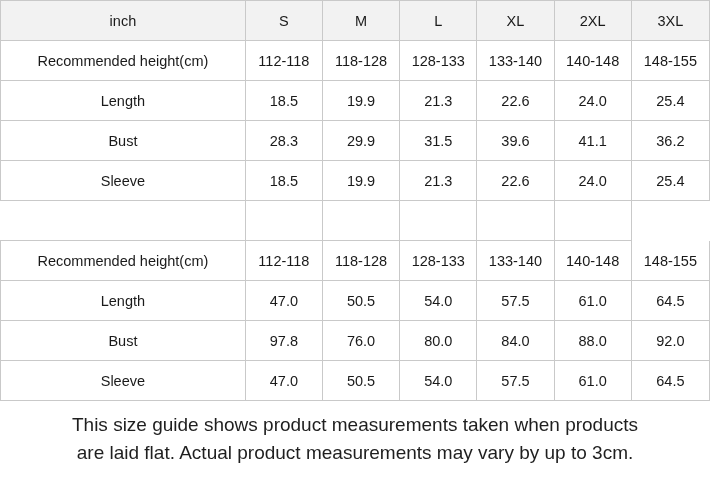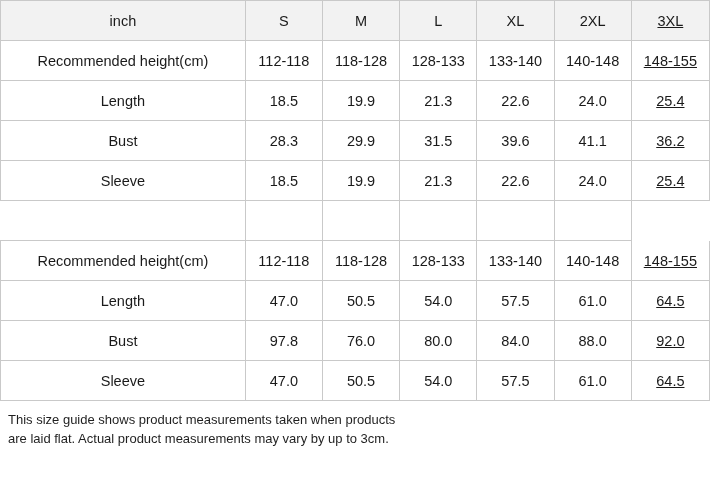--- a/index.html
+++ b/index.html
@@ -34,21 +34,20 @@
   }
   td.label-cell {
     width: 241px;
     background: #f2f2f2;
   }
   td.size-cell {
     width: 76px;
   }
   td.size-cell-last {
     width: 77px;
-    text-decoration: underline;
   }
   tr.header-row td {
     background: #f2f2f2;
   }
   tr.head-row td.label-cell {
     background: #f2f2f2;
   }
   tr.spacer-row td {
     height: 40px;
     border: 1px solid #c9c9c9;
@@ -60,23 +59,23 @@
     border-top: 1px solid #c9c9c9;
     border-bottom: 1px solid #c9c9c9;
     background: #ffffff;
   }
   tr.spacer-row td.blank-right {
     border: 1px solid #ffffff;
     border-left: 1px solid #c9c9c9;
     background: #ffffff;
   }
   .note {
-    padding: 10px 20px 6px 8px;
-    text-align: left;
-    font-size: 13px;
+    padding: 10px 20px 6px 20px;
+    text-align: center;
+    font-size: 19px;
     line-height: 1.45;
     color: #1f1f1f;
   }
   .note div { white-space: nowrap; }
 </style>
 </head>
 <body>
 
 <div id="page">
 

